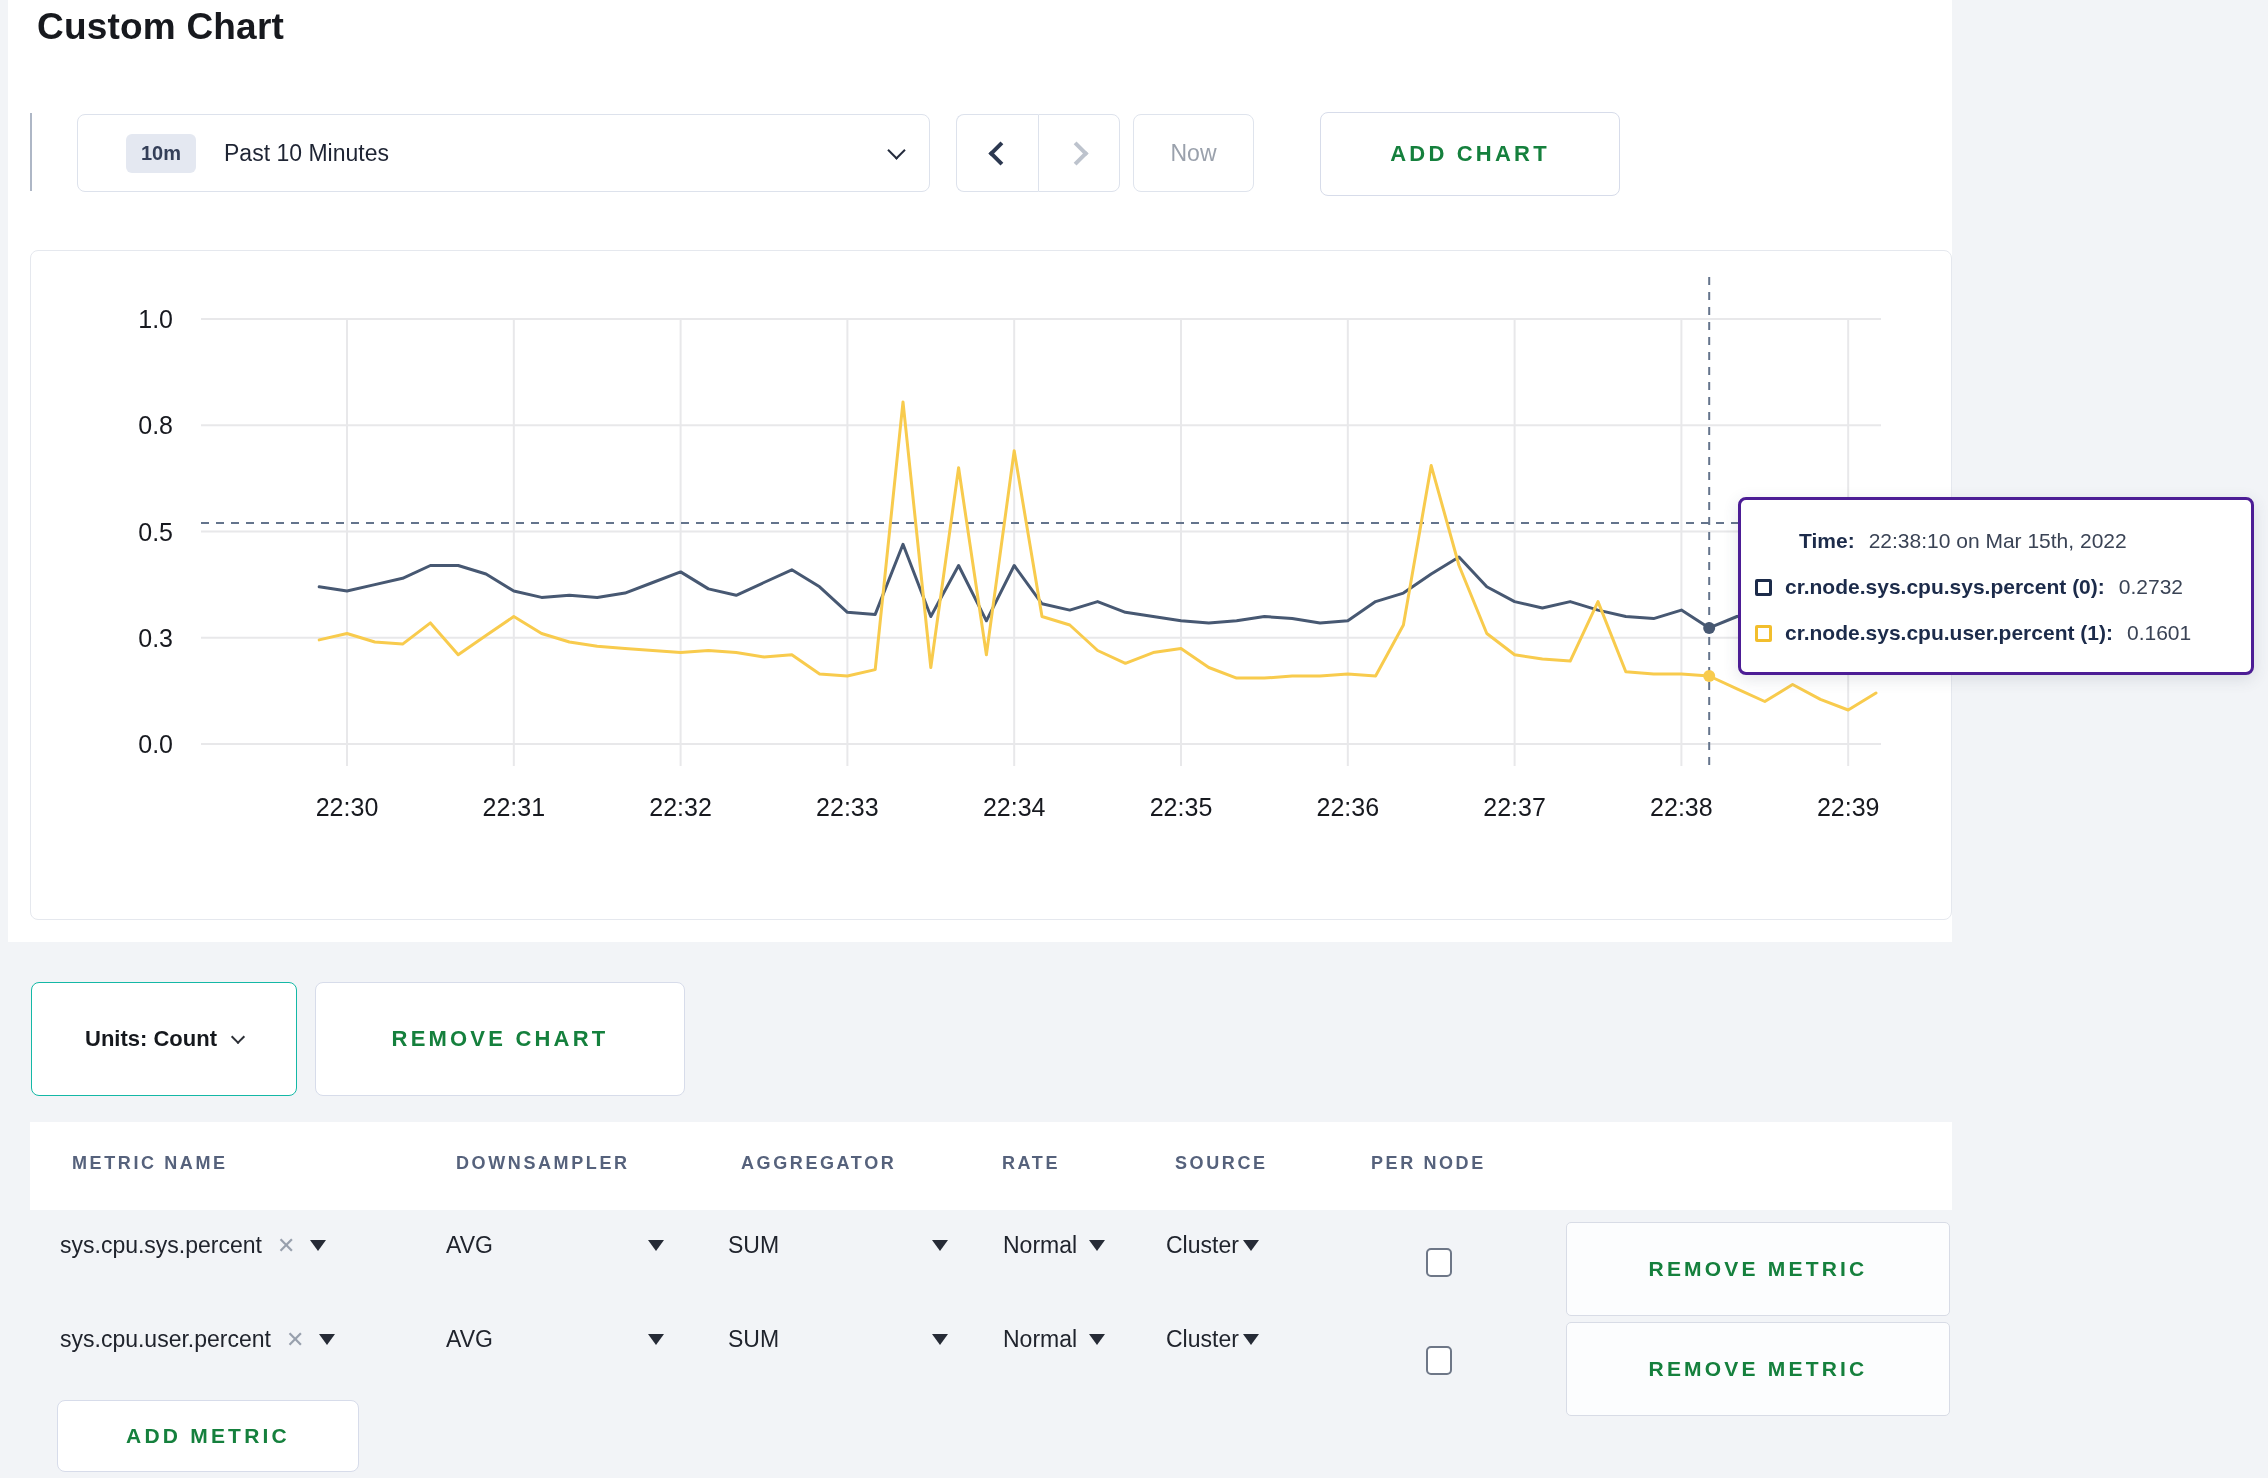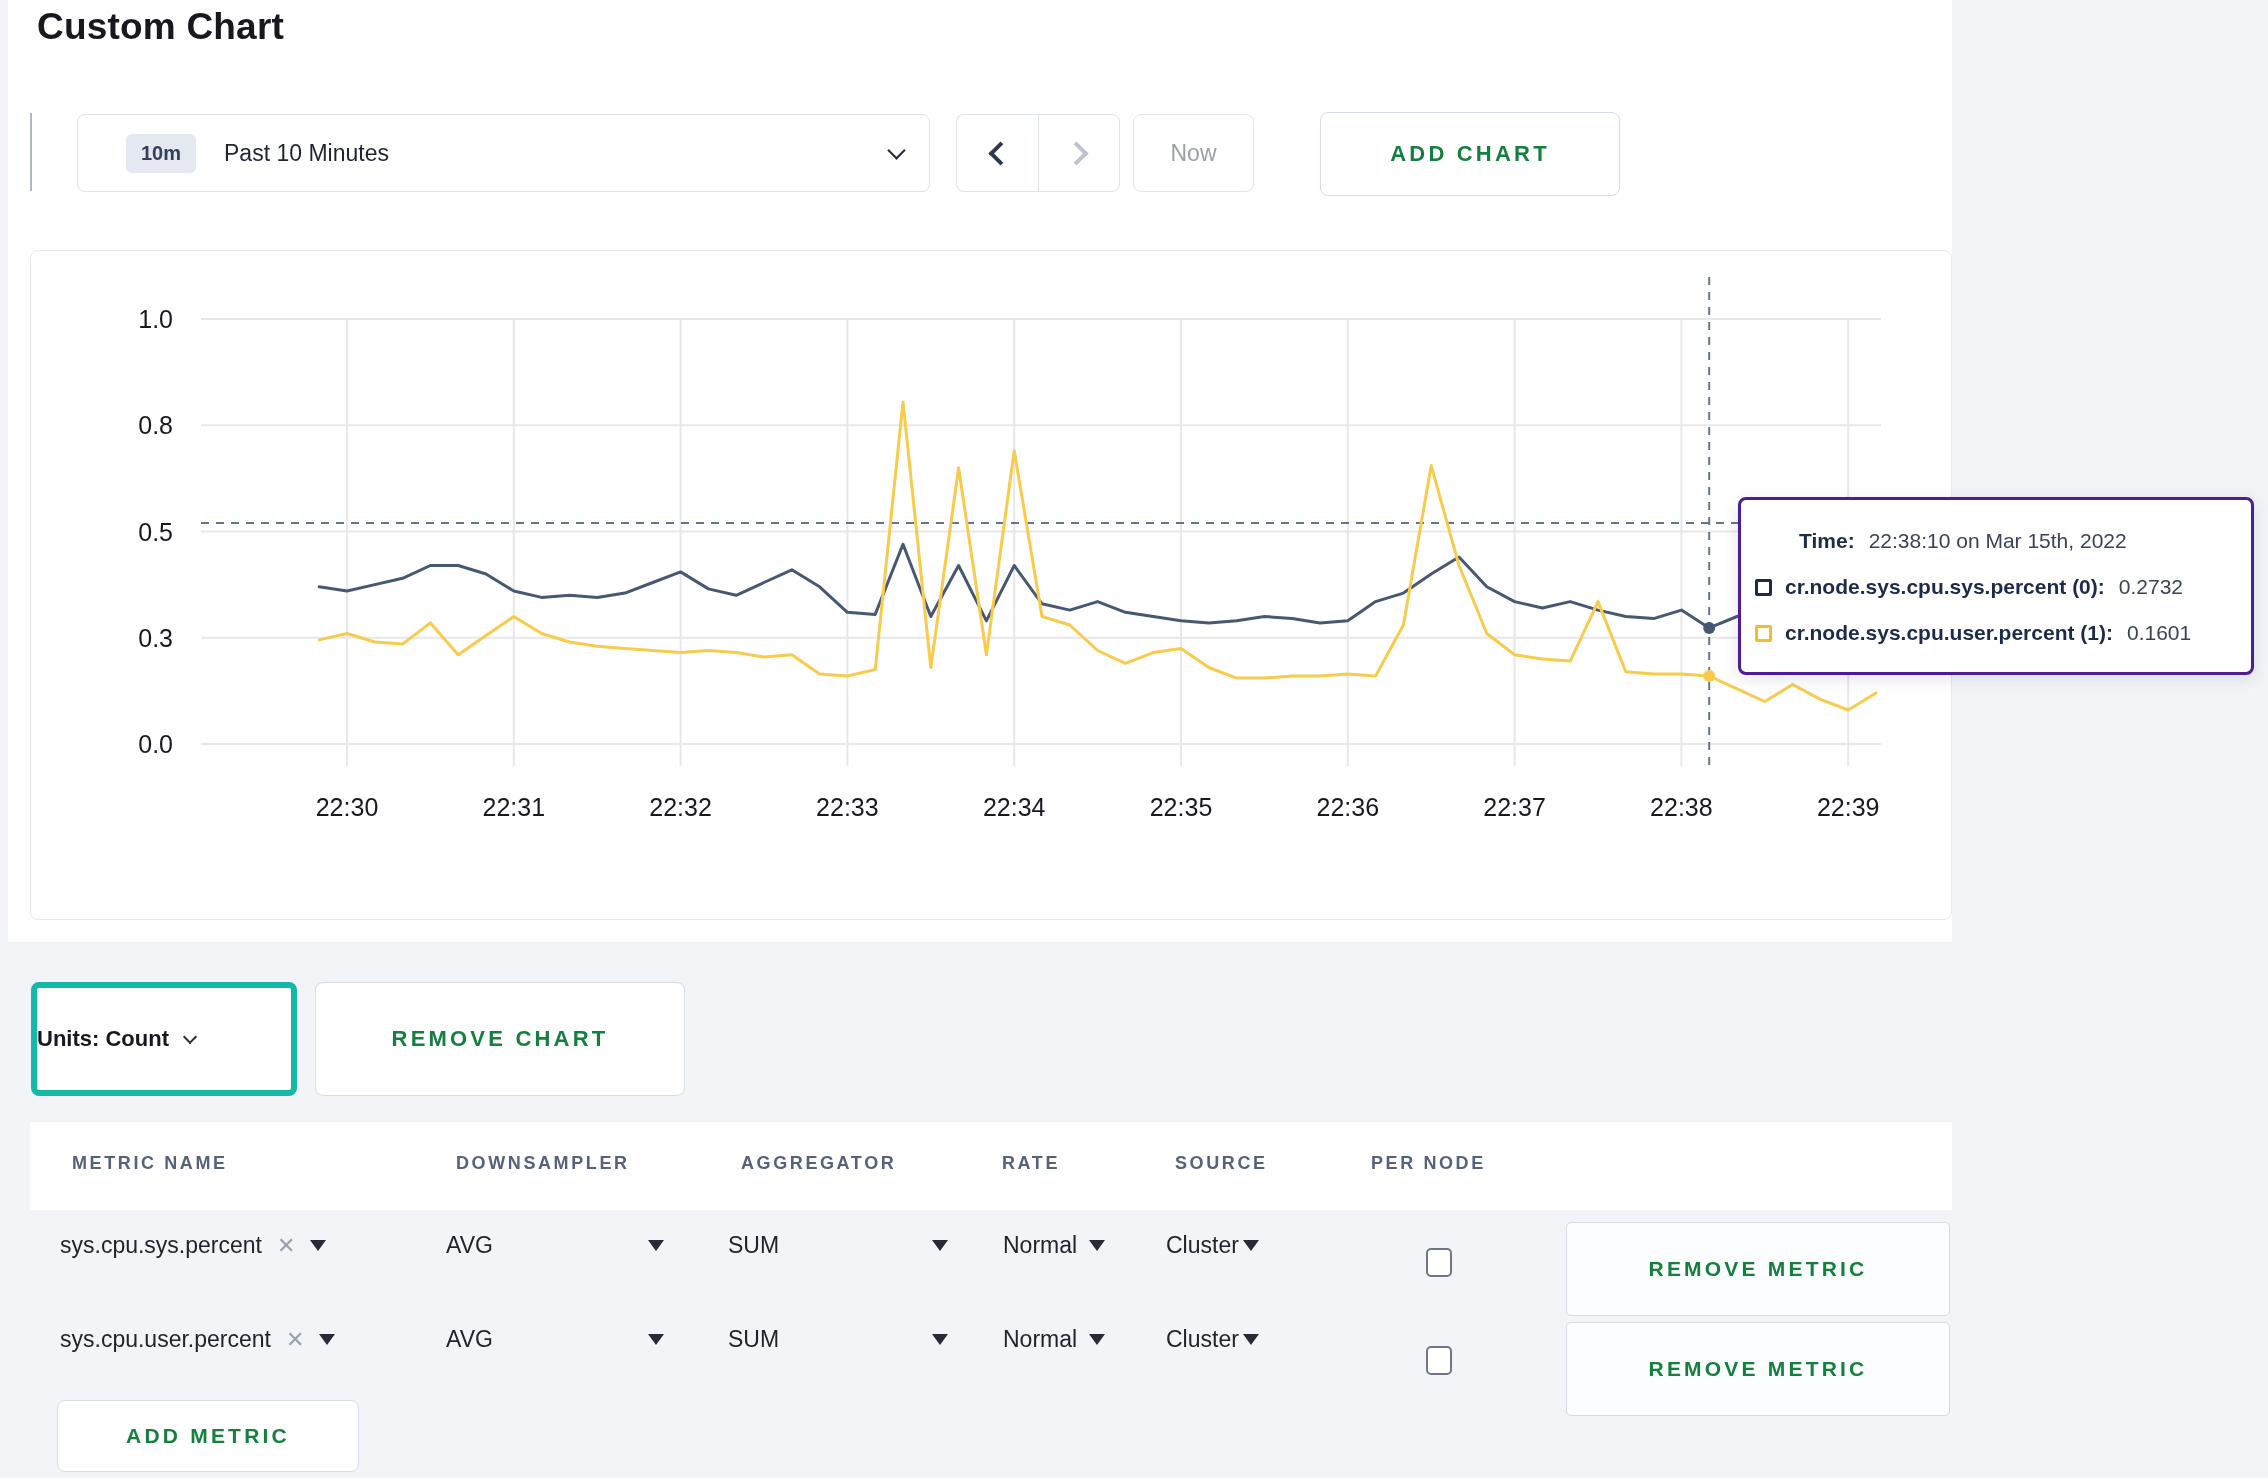--- a/index.html
+++ b/index.html
@@ -35,21 +35,21 @@
 
   
   .tooltip { position:absolute; left:1738px; top:497px; width:516px; height:178px; background:#fff; border:3px solid #4c1d95; border-radius:8px; box-shadow:0 4px 16px rgba(60,70,90,.14); padding:25px 20px 0 14px; z-index:6; }
   .tt-row { display:flex; align-items:center; height:32px; margin-bottom:14px; font-size:21px; }
   .tt-row.time { padding-left:44px; }
   .tt-label { font-weight:700; color:#1c2b4a; }
   .tt-val { color:#3a4355; margin-left:14px; }
   .tt-swatch { width:17px; height:17px; border-radius:2px; background:#fff; margin-right:13px; flex:0 0 auto; }
 
   
-  .units-box { position:absolute; left:31px; top:982px; width:266px; height:114px; background:#fff; border:6px solid #14b8a6; border-radius:8px; display:flex; align-items:center; gap:16px; cursor:pointer; }
+  .units-box { position:absolute; left:31px; top:982px; width:266px; height:114px; background:#fff; border:1px solid #14b8a6; border-radius:8px; display:flex; align-items:center; justify-content:center; gap:16px; cursor:pointer; }
   .units-label { font-size:22px; font-weight:700; color:#15181d; }
   .chev-sm { width:10px; height:10px; border-right:2.5px solid #2c2f36; border-bottom:2.5px solid #2c2f36; transform:rotate(45deg); margin-top:-5px; }
   .remove-chart { left:315px; top:982px; width:370px; height:114px; font-size:22px; }
 
   
   .thead-band { position:absolute; left:30px; top:1122px; width:1922px; height:88px; background:#fff; }
   .th { position:absolute; top:31px; font-size:18px; font-weight:600; letter-spacing:2.6px; color:#56627c; white-space:nowrap; }
   .mrow { position:absolute; left:30px; width:1922px; height:72px; }
   .cell { position:absolute; display:flex; align-items:center; font-size:23px; color:#20242d; white-space:nowrap; }
   .tri { width:0; height:0; border-left:8px solid transparent; border-right:8px solid transparent; border-top:11px solid #262b36; cursor:pointer; }

